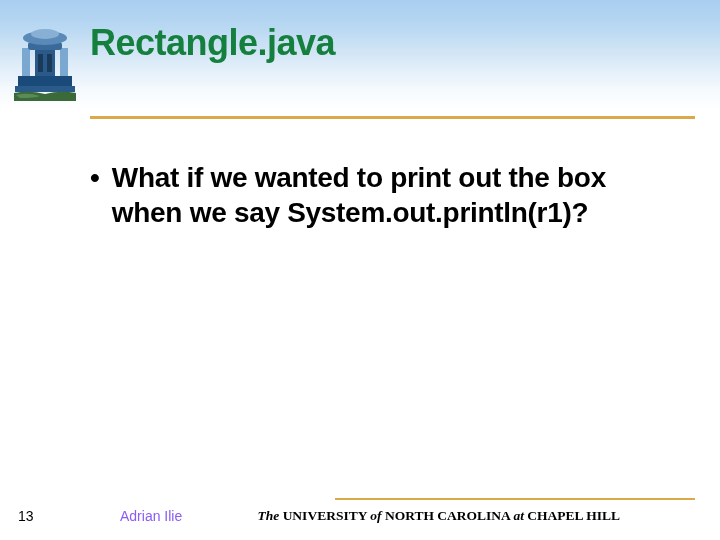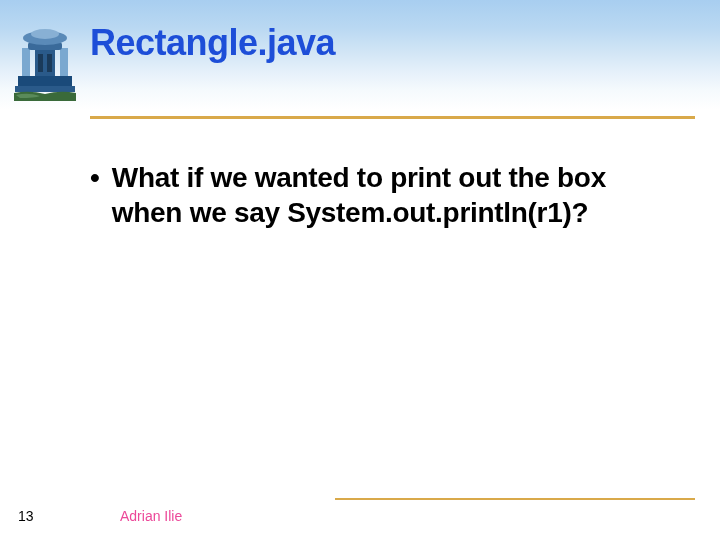--- a/index.html
+++ b/index.html
@@ -31,21 +31,21 @@
     left: 10px;
     width: 70px;
     height: 75px;
   }
   .title {
     position: absolute;
     top: 22px;
     left: 90px;
     font-size: 36px;
     font-weight: 900;
-    color: #1d4ed8;
+    color: #15803d;
     letter-spacing: -0.5px;
   }
   .title-underline {
     position: absolute;
     top: 116px;
     left: 90px;
     width: 605px;
     height: 3px;
     background: #d9a94a;
   }
@@ -86,21 +86,21 @@
     bottom: 2px;
     font-size: 14px;
     color: #000;
     font-family: Arial, sans-serif;
   }
   .author {
     position: absolute;
     left: 120px;
     bottom: 2px;
     font-size: 14px;
-    color: #ec4899;
+    color: #8b5cf6;
     font-family: Arial, sans-serif;
   }
   .footer-line {
     position: absolute;
     left: 335px;
     bottom: 26px;
     width: 360px;
     height: 2px;
     background: #d9a94a;
   }
@@ -144,13 +144,16 @@
   <div class="bullet-row">
     <span class="bullet">•</span>
     <span class="bullet-text">What if we wanted to print out the box when we say System.out.println(r1)?</span>
   </div>
 </div>
 
 <div class="footer">
   <div class="page-num">13</div>
   <div class="author">Adrian Ilie</div>
   <div class="footer-line"></div>
+  <div class="university">
+    <span class="i">The</span><span class="b"> UNIVERSITY </span><span class="i">of</span><span class="b"> NORTH CAROLINA </span><span class="i">at</span><span class="b"> CHAPEL HILL</span>
+  </div>
 </div>
 
 </body></html>

